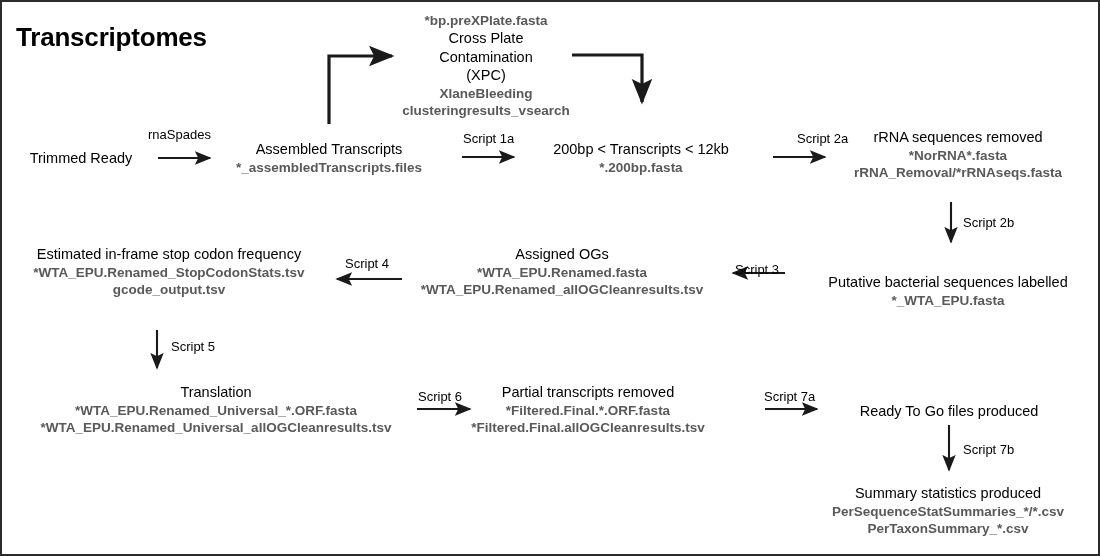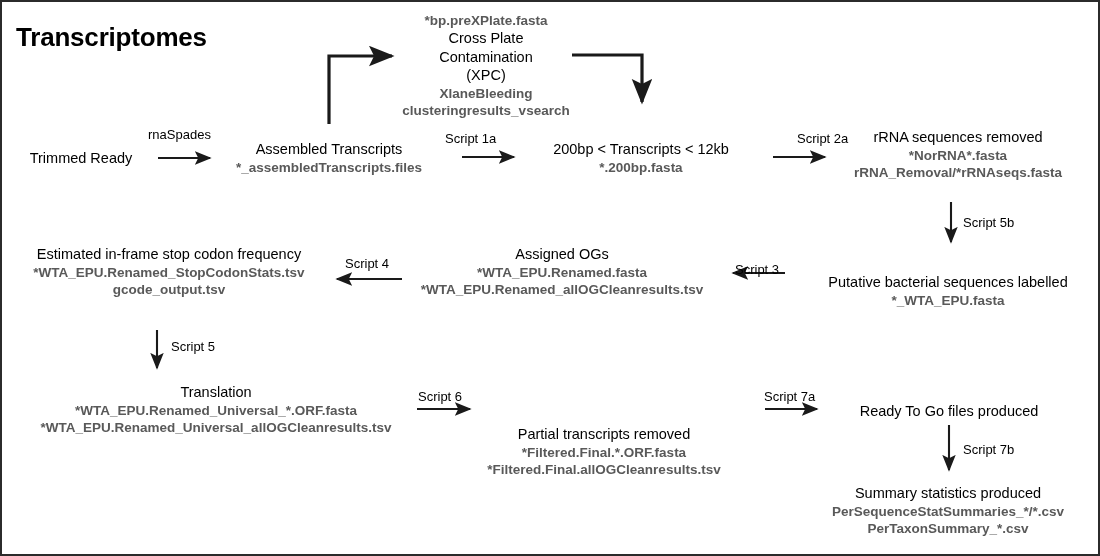--- a/index.html
+++ b/index.html
@@ -91,23 +91,23 @@
       <line x1="947" y1="423" x2="947" y2="468" marker-end="url(#ah)"></line>
     </g>
 
     <g stroke="#1a1a1a" fill="none" stroke-width="3.2" stroke-linejoin="miter">
       <path d="M327,122 L327,54 L390,54" marker-end="url(#ah)"></path>
       <path d="M570,53 L640,53 L640,100" marker-end="url(#ah)"></path>
     </g>
   </svg>
 
   <div class="scriptlbl" style="left:146px; top:125px;">rnaSpades</div>
-  <div class="scriptlbl" style="left:443px; top:129px;">Script 1a</div>
+  <div class="scriptlbl" style="left:461px; top:129px;">Script 1a</div>
   <div class="scriptlbl" style="left:772px; top:129px;margin-left:23px;">Script 2a</div>
-  <div class="scriptlbl" style="left:961px; top:213px;">Script 5b</div>
+  <div class="scriptlbl" style="left:961px; top:213px;">Script 2b</div>
   <div class="scriptlbl" style="left:733px; top:260px;">Script 3</div>
   <div class="scriptlbl" style="left:343px; top:254px;">Script 4</div>
   <div class="scriptlbl" style="left:169px; top:337px;">Script 5</div>
   <div class="scriptlbl" style="left:416px; top:387px;">Script 6</div>
   <div class="scriptlbl" style="left:762px; top:387px;">Script 7a</div>
   <div class="scriptlbl" style="left:961px; top:440px;">Script 7b</div>
 
   <div class="node" style="left:14px; top:147px; width:130px;">
     <div class="hdr">Trimmed Ready</div>
   </div>
@@ -153,21 +153,21 @@
     <div class="sub">*WTA_EPU.Renamed_StopCodonStats.tsv</div>
     <div class="sub">gcode_output.tsv</div>
   </div>
 
   <div class="node" style="left:4px; top:381px; width:420px;">
     <div class="hdr">Translation</div>
     <div class="sub">*WTA_EPU.Renamed_Universal_*.ORF.fasta</div>
     <div class="sub">*WTA_EPU.Renamed_Universal_allOGCleanresults.tsv</div>
   </div>
 
-  <div class="node" style="left:456px; top:381px; width:292px;margin-top:42px;">
+  <div class="node" style="left:440px; top:381px; width:292px;">
     <div class="hdr">Partial transcripts removed</div>
     <div class="sub">*Filtered.Final.*.ORF.fasta</div>
     <div class="sub">*Filtered.Final.allOGCleanresults.tsv</div>
   </div>
 
   <div class="node" style="left:830px; top:400px; width:234px;">
     <div class="hdr">Ready To Go files produced</div>
   </div>
 
   <div class="node" style="left:800px; top:482px; width:292px;">

